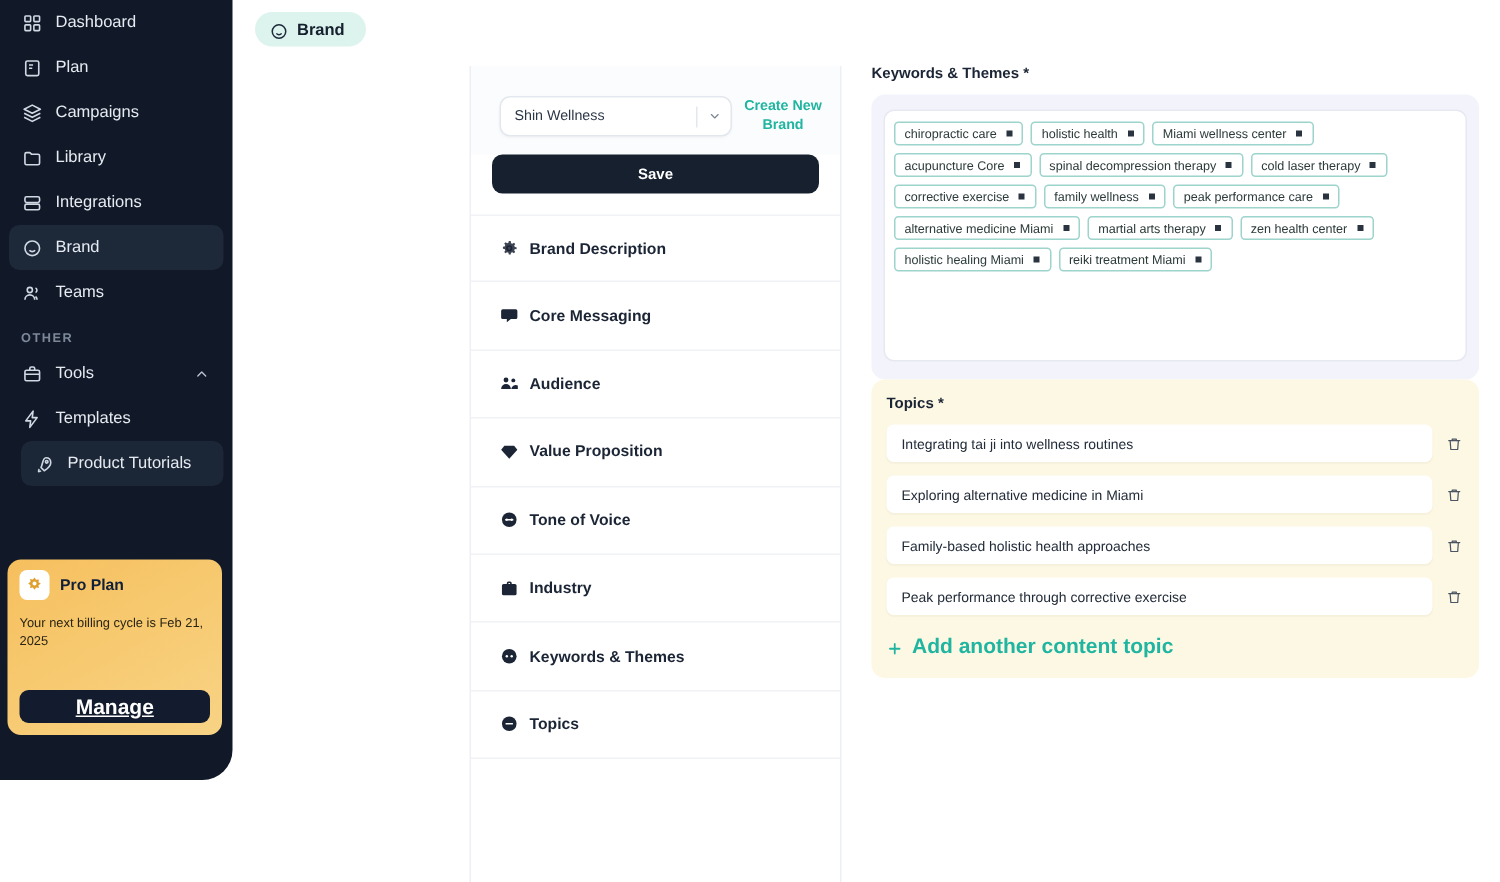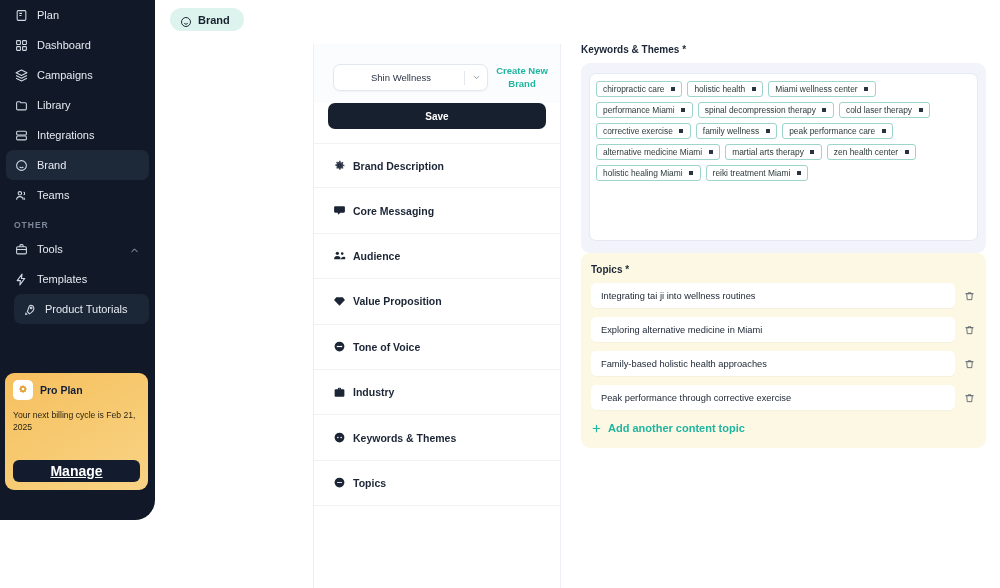--- a/index.html
+++ b/index.html
@@ -156,21 +156,21 @@
     background: #ffffff;
     border: 1px solid #e3e8ee;
     border-radius: 7px;
     display: flex; align-items: center;
     padding: 0 0 0 9px;
     font-size: 9.5px;
     color: #2c3647;
     box-shadow: 0 1px 2px rgba(16,24,40,.04);
     cursor: pointer;
   }
-  .brand-select .bs-val { flex: 1; margin-left: 28px; }
+  .brand-select .bs-val { flex: 1; }
   .brand-select .bs-div {
     width: 1px; height: 14px; background: #e3e8ee;
   }
   .brand-select .bs-chev {
     width: 22px; display: flex; align-items: center; justify-content: center;
     color: #7d8895;
   }
   .brand-select .bs-chev svg { width: 9px; height: 9px; }
 
   .create-new {
@@ -304,52 +304,52 @@
     cursor: pointer;
   }
   .trash svg { width: 11px; height: 12px; }
 
   .add-topic {
     display: flex;
     align-items: center;
     gap: 6px;
     margin-top: 12px;
     color: #1fb5a0;
-    font-size: 11px;
+    font-size: 14px;
     font-weight: 700;
     cursor: pointer;
   }
   .add-topic .plus { width: 11px; height: 11px; }
 </style>
 </head>
 <body>
 
 <div id="sidebar">
 
 
   <div>
-    <div class="nav-item">
-      <span class="nav-icon">
-          <svg viewBox="0 0 24 24" fill="none" stroke="currentColor" stroke-width="2">
-            <rect x="4" y="3" width="16" height="18" rx="2"></rect>
-            <path d="M8 8h5M8 12h4"></path>
-          </svg>
-        </span>
-      <span class="nlabel">Plan</span>
-    </div>
     <div class="nav-item">
       <span class="nav-icon">
           <svg viewBox="0 0 24 24" fill="none" stroke="currentColor" stroke-width="2">
             <rect x="3" y="3" width="7" height="7" rx="1"></rect>
             <rect x="14" y="3" width="7" height="7" rx="1"></rect>
             <rect x="3" y="14" width="7" height="7" rx="1"></rect>
             <rect x="14" y="14" width="7" height="7" rx="1"></rect>
           </svg>
         </span>
       <span class="nlabel">Dashboard</span>
+    </div>
+    <div class="nav-item">
+      <span class="nav-icon">
+          <svg viewBox="0 0 24 24" fill="none" stroke="currentColor" stroke-width="2">
+            <rect x="4" y="3" width="16" height="18" rx="2"></rect>
+            <path d="M8 8h5M8 12h4"></path>
+          </svg>
+        </span>
+      <span class="nlabel">Plan</span>
     </div>
     <div class="nav-item">
       <span class="nav-icon">
           <svg viewBox="0 0 24 24" fill="none" stroke="currentColor" stroke-width="2" stroke-linejoin="round">
             <path d="M12 2 2 7l10 5 10-5-10-5z"></path>
             <path d="M2 17l10 5 10-5"></path>
             <path d="M2 12l10 5 10-5"></path>
           </svg>
         </span>
       <span class="nlabel">Campaigns</span>
@@ -576,21 +576,21 @@
           </span>
         <span class="chip">
             <span>Miami wellness center</span>
             <span class="x">
               <svg viewBox="0 0 24 24" fill="currentColor">
                 <rect x="4" y="4" width="16" height="16"></rect>
               </svg>
             </span>
           </span>
         <span class="chip">
-            <span>performance Miami</span>
+            <span>acupuncture Core</span>
             <span class="x">
               <svg viewBox="0 0 24 24" fill="currentColor">
                 <rect x="4" y="4" width="16" height="16"></rect>
               </svg>
             </span>
           </span>
         <span class="chip">
             <span>spinal decompression therapy</span>
             <span class="x">
               <svg viewBox="0 0 24 24" fill="currentColor">

